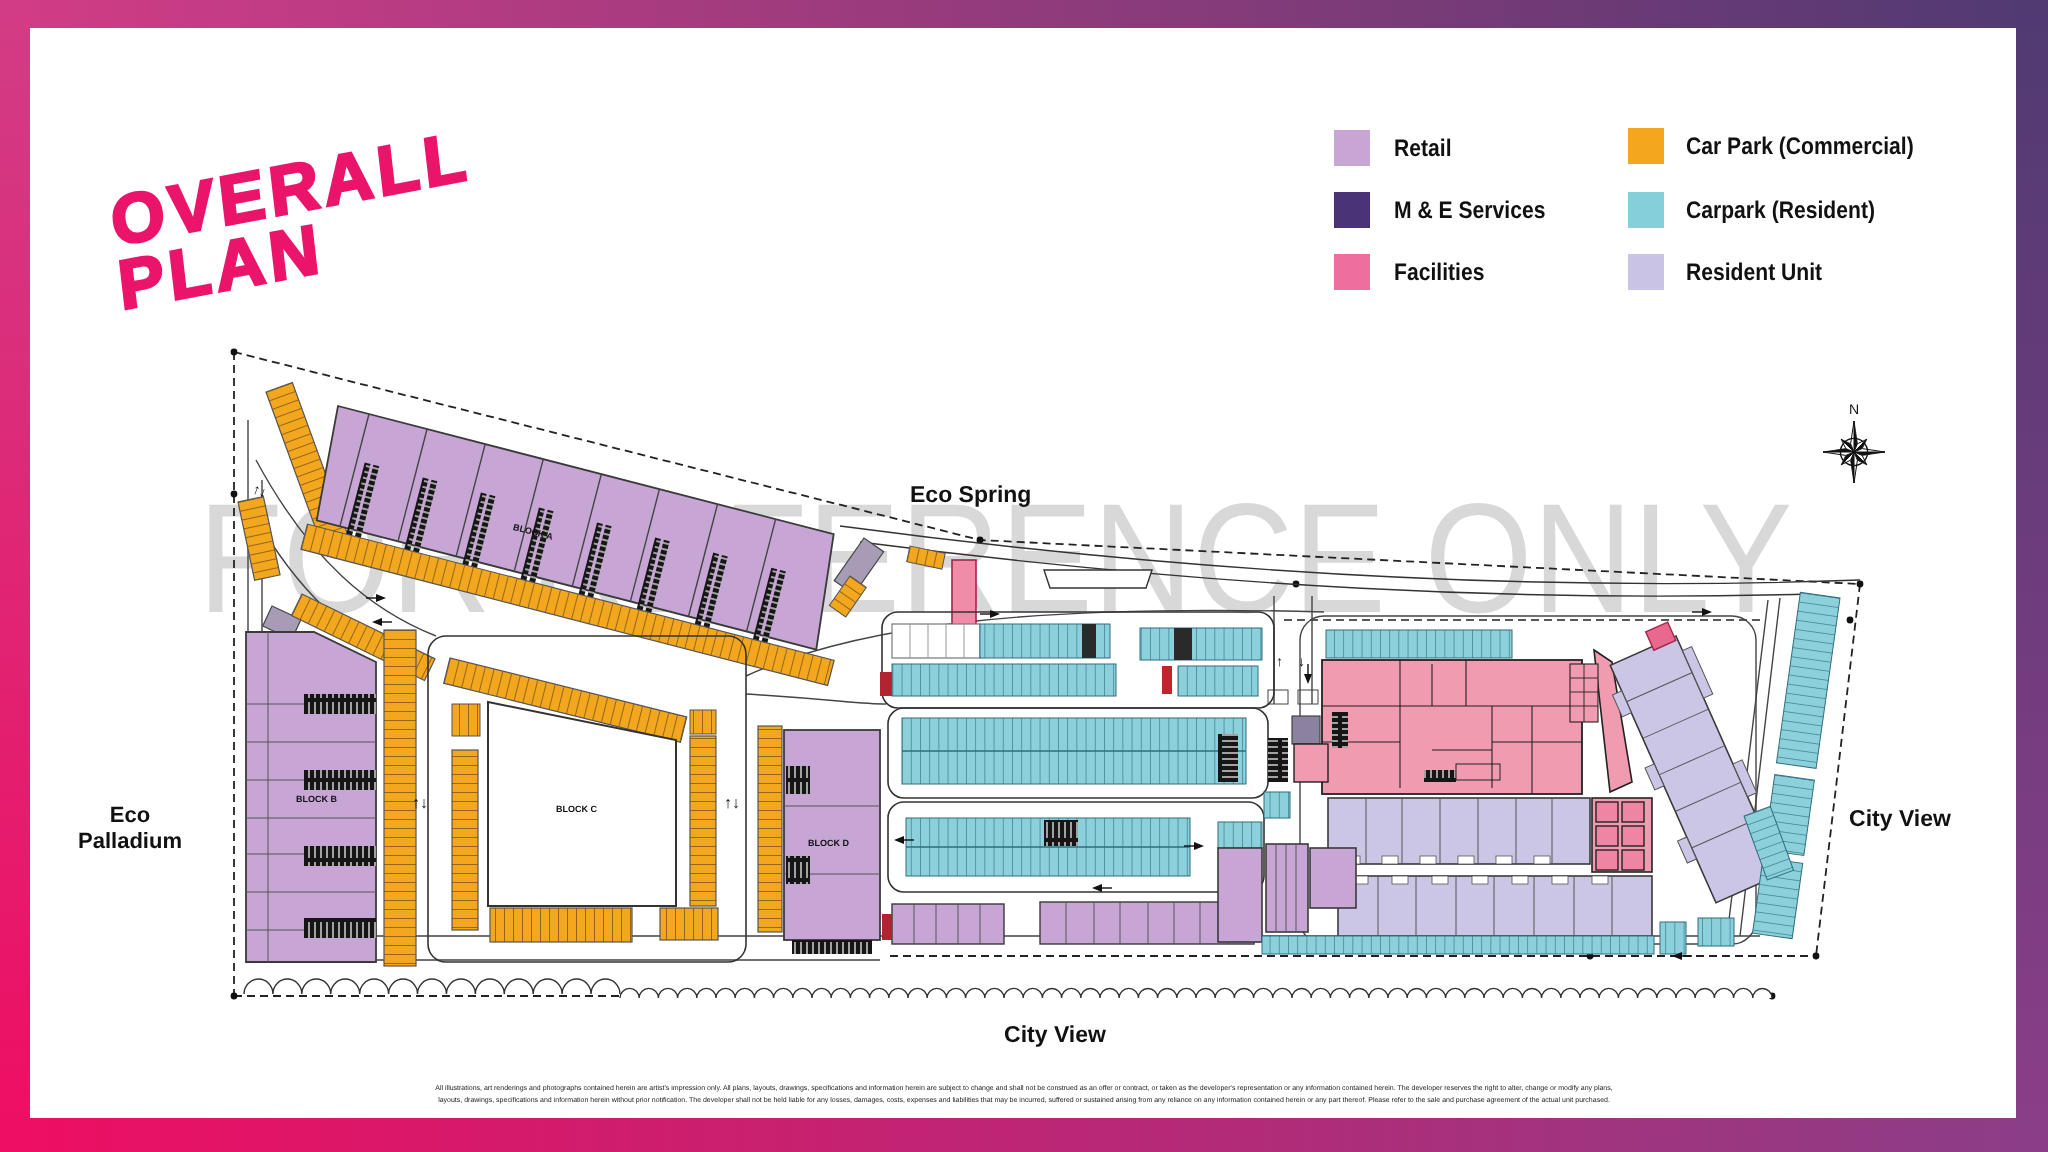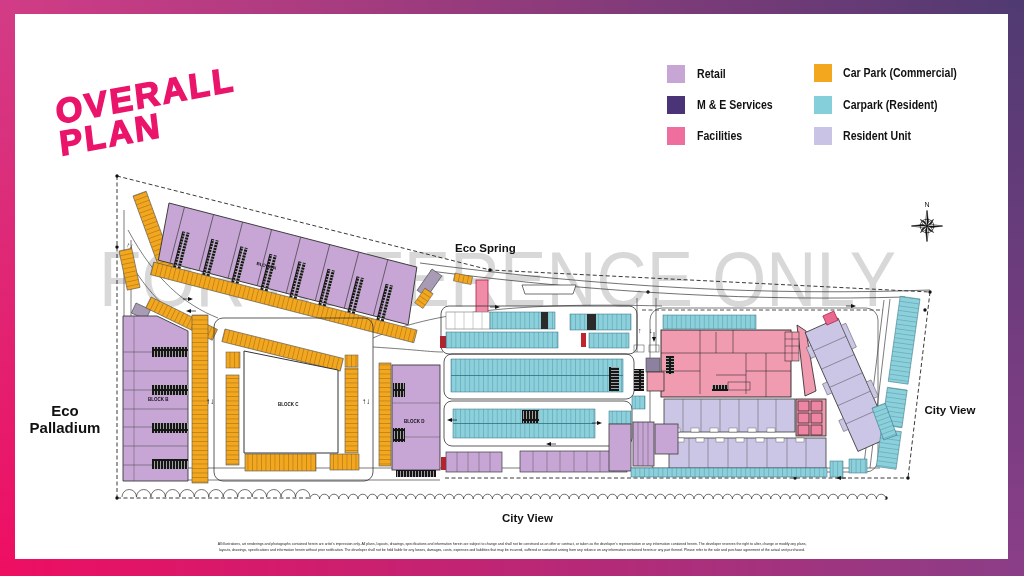--- a/index.html
+++ b/index.html
@@ -443,20 +443,20 @@
 <div class="abs" style="left:814px;top:96px;width:18px;height:18px;background:#85CFDB"></div>
 
 <div class="abs" style="left:843px;top:98px;font-size:12px;font-weight:bold;color:#111;transform:scaleX(0.88);transform-origin:0 50%">Carpark (Resident)</div>
 
 <div class="abs" style="left:814px;top:127px;width:18px;height:18px;background:#C9C3E6"></div>
 
 <div class="abs" style="left:843px;top:129px;font-size:12px;font-weight:bold;color:#111;transform:scaleX(0.88);transform-origin:0 50%">Resident Unit</div>
 
 <div class="abs" style="left:455px;top:242px;width:150px;text-align:left;font-size:11.5px;font-weight:bold;color:#111">Eco Spring</div>
 
-<div class="abs" style="left:20px;top:402px;width:90px;text-align:center;font-size:15px;font-weight:bold;color:#111;line-height:1.15">Eco<br>Palladium</div>
+<div class="abs" style="left:20px;top:402px;width:90px;text-align:center;font-size:11px;font-weight:bold;color:#111;line-height:1.15">Eco<br>Palladium</div>
 
 <div class="abs" style="left:905px;top:404px;width:90px;text-align:center;font-size:11.5px;font-weight:bold;color:#111">City View</div>
 
 <div class="abs" style="left:460px;top:512px;width:135px;text-align:center;font-size:11.5px;font-weight:bold;color:#111">City View</div>
 
 <div class="abs" style="left:512px;top:542px;transform:translateX(-50%);white-space:nowrap;font-size:3.5px;color:#222">All illustrations, art renderings and photographs contained herein are artist's impression only. All plans, layouts, drawings, specifications and information herein are subject to change and shall not be construed as an offer or contract, or taken as the developer's representation or any information contained herein. The developer reserves the right to alter, change or modify any plans,</div>
 <div class="abs" style="left:512px;top:548px;transform:translateX(-50%);white-space:nowrap;font-size:3.5px;color:#222">layouts, drawings, specifications and information herein without prior notification. The developer shall not be held liable for any losses, damages, costs, expenses and liabilities that may be incurred, suffered or sustained arising from any reliance on any information contained herein or any part thereof. Please refer to the sale and purchase agreement of the actual unit purchased.</div>
 
 </body></html>

